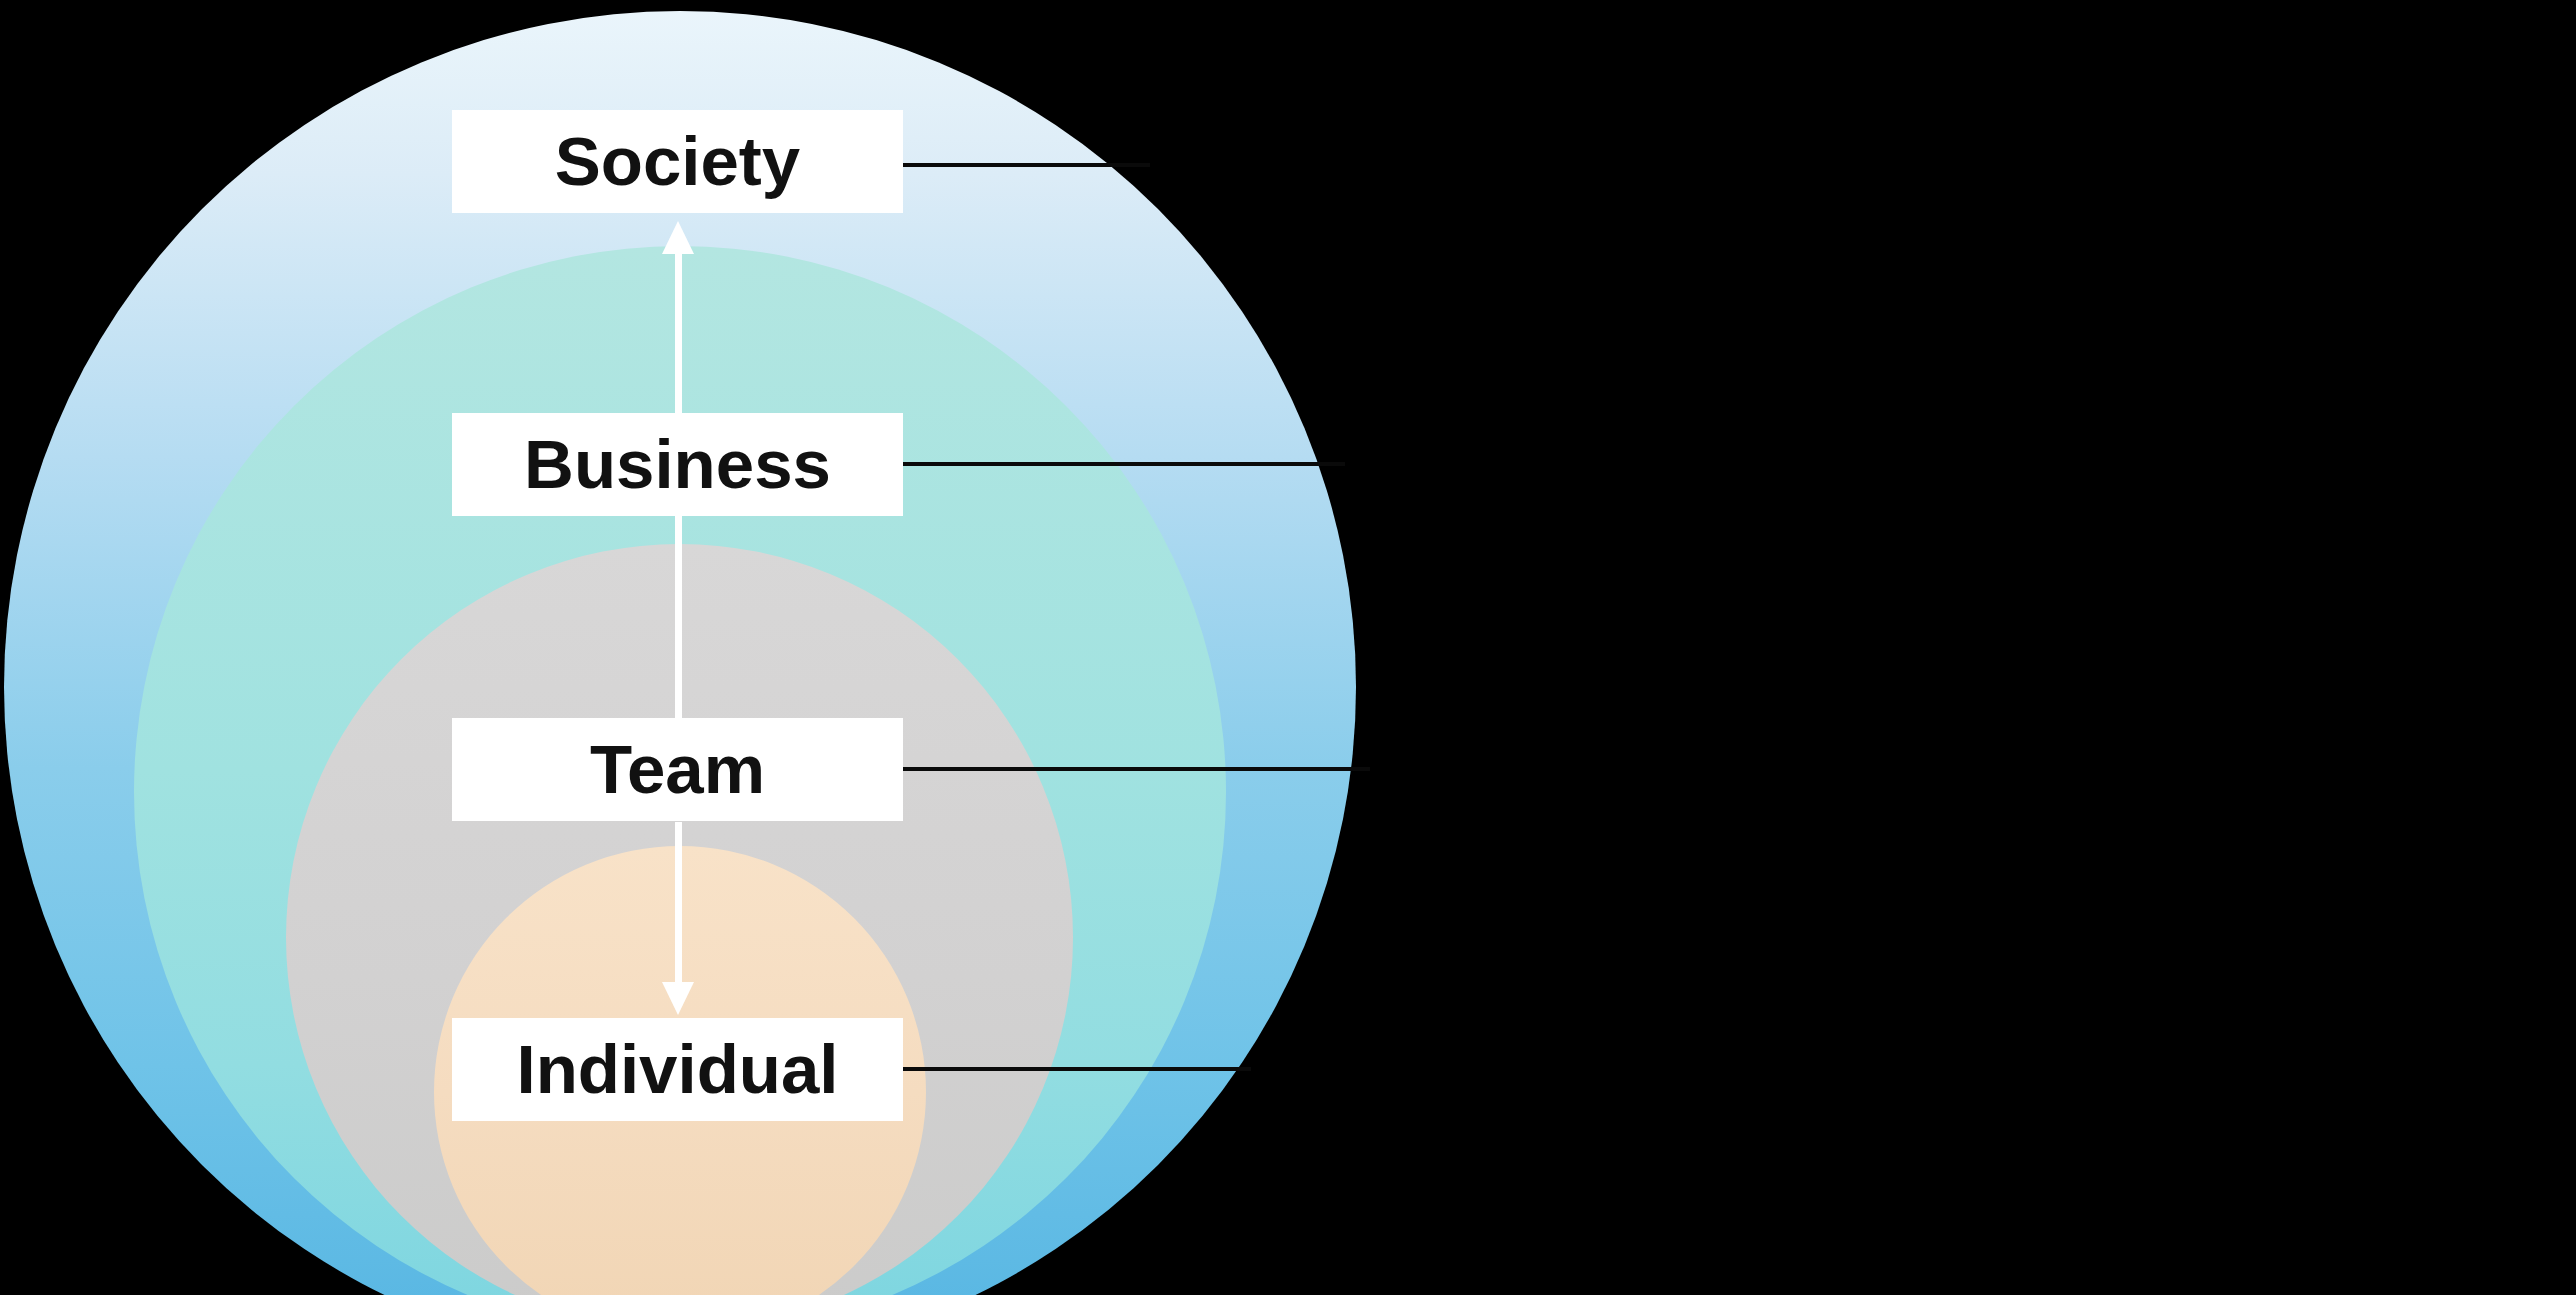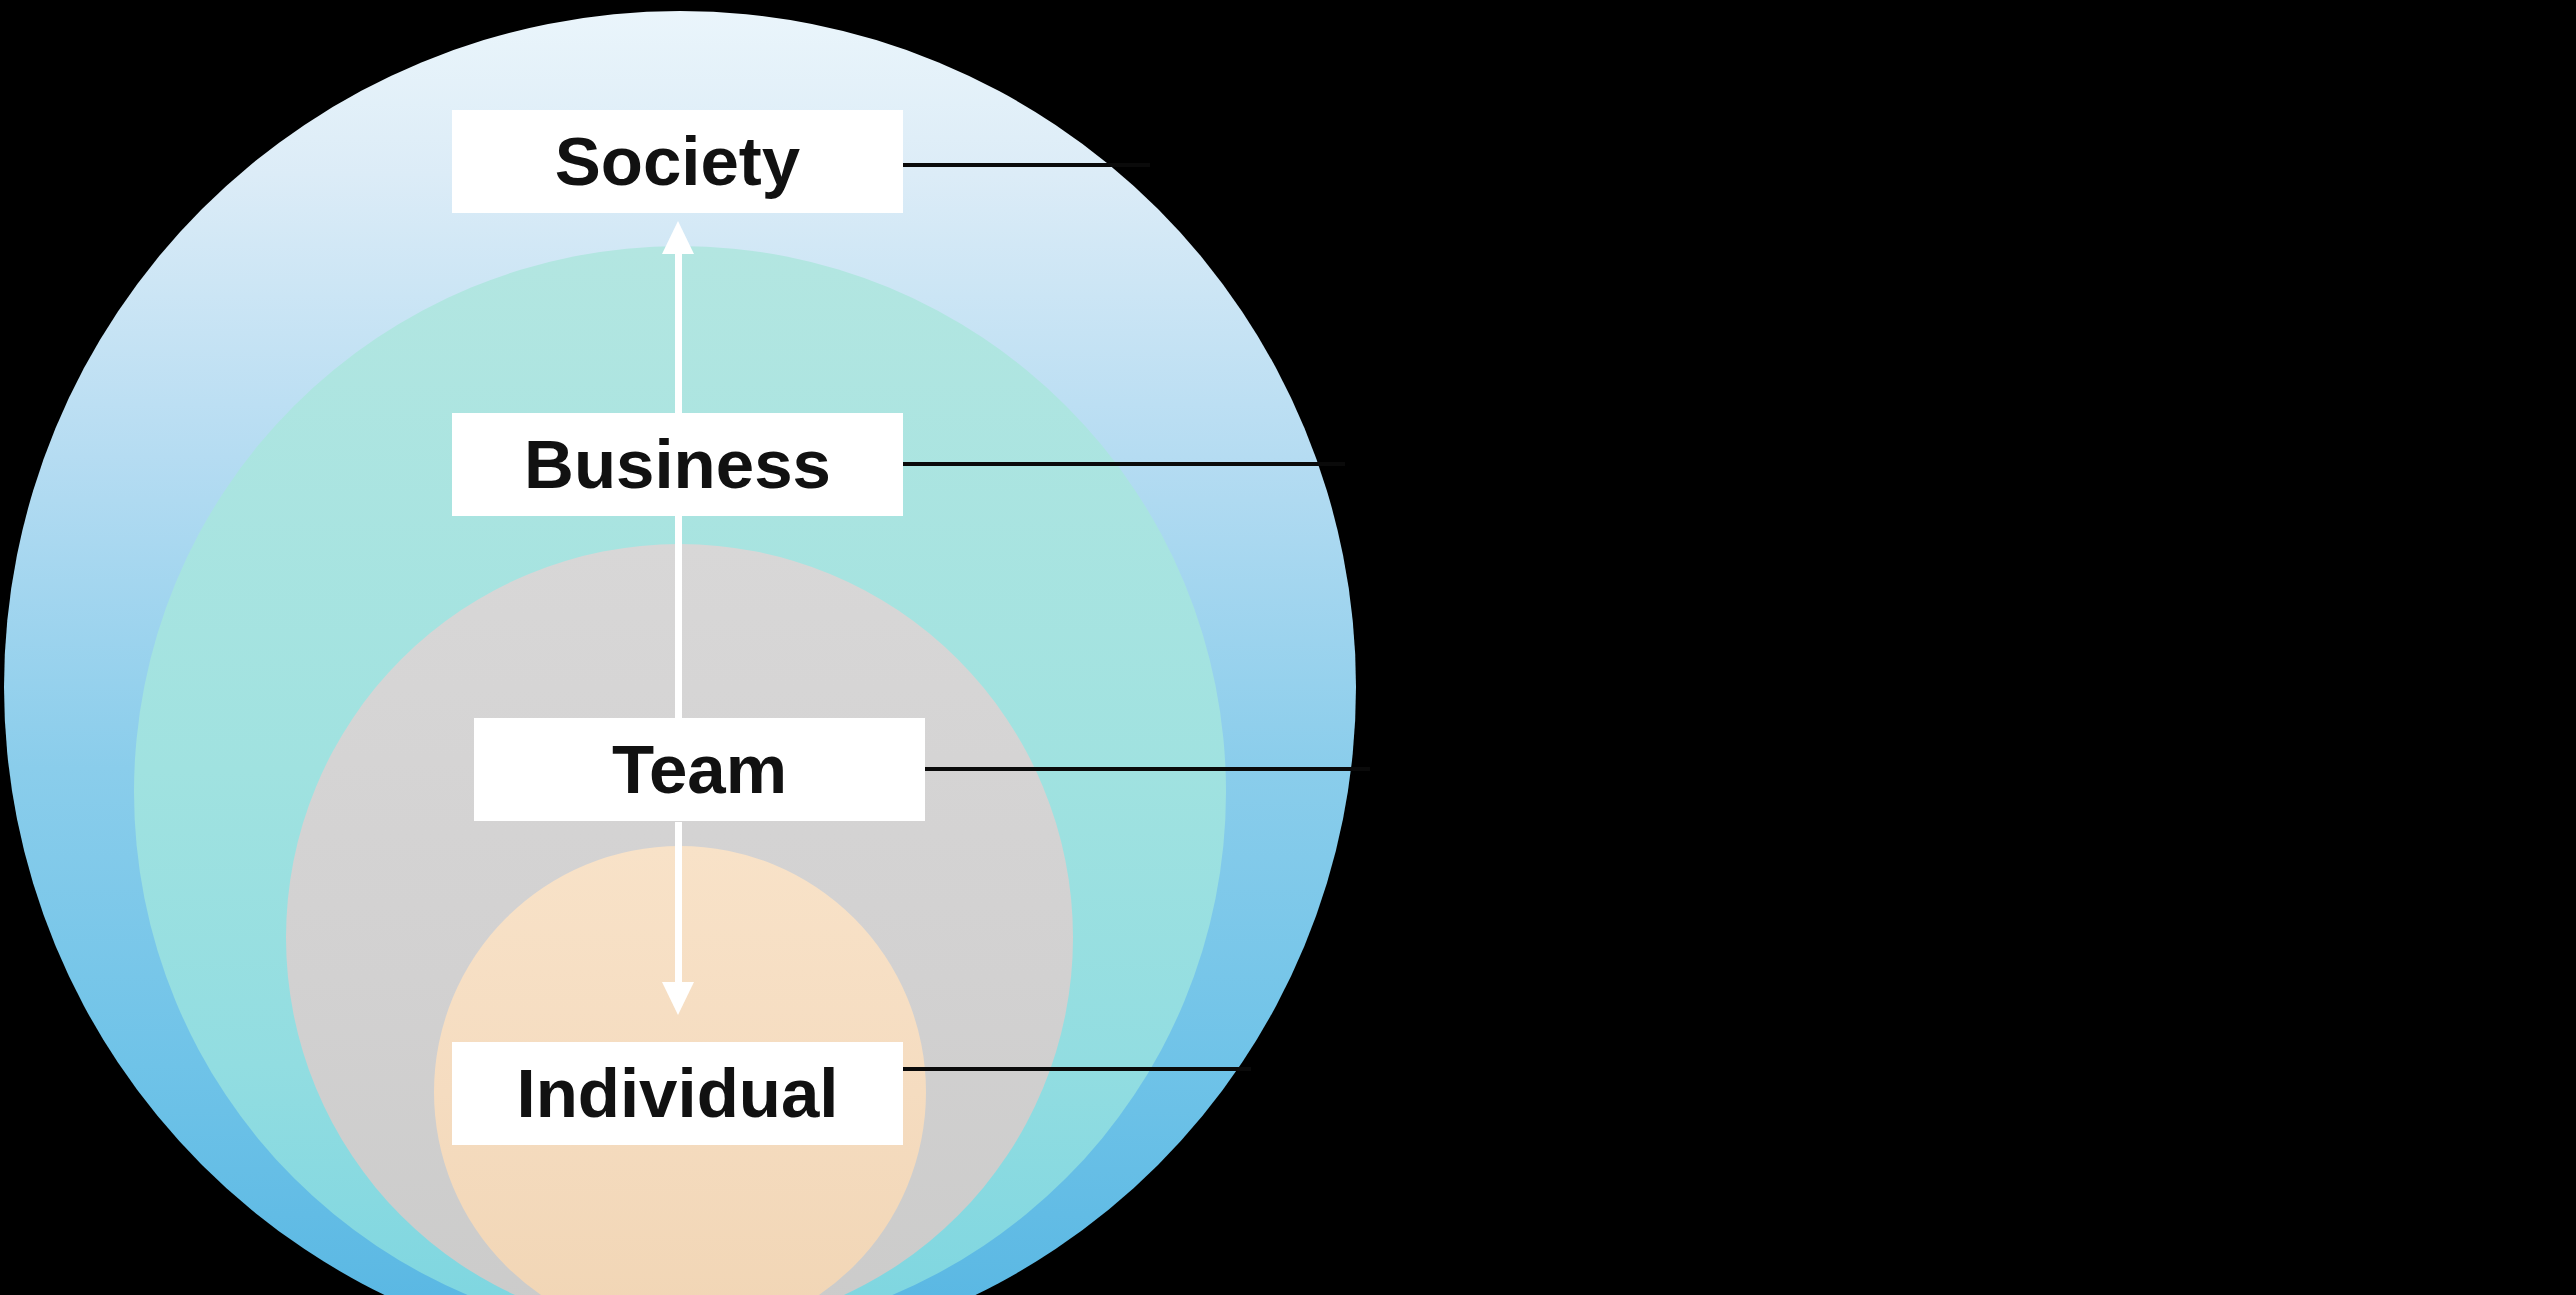--- a/index.html
+++ b/index.html
@@ -39,22 +39,22 @@
   #line-team       { left: 900px; top: 767px; width: 470px; }
   #line-individual { left: 900px; top: 1067px; width: 351px; }
   .label-box {
     position: absolute;
     left: 452px; width: 451px; height: 103px;
     background: #ffffff;
     display: flex; align-items: center; justify-content: center;
   }
   #box-society    { top: 110px; }
   #box-business   { top: 413px; }
-  #box-team       { top: 718px; margin-left: 22px; }
-  #box-individual { top: 1042px; }
+  #box-team       { top: 718px; }
+  #box-individual { top: 1018px; }
   .label-text {
     font-size: 69px; font-weight: 700; color: #111;
     letter-spacing: 0px; line-height: 1;
   }
   .arrow-seg {
     position: absolute; width: 6.5px; background: #ffffff;
     left: 675px;
   }
   #arrow-seg-1 { top: 252px;  height: 161px; }
   #arrow-seg-2 { top: 516px;  height: 202px; }

